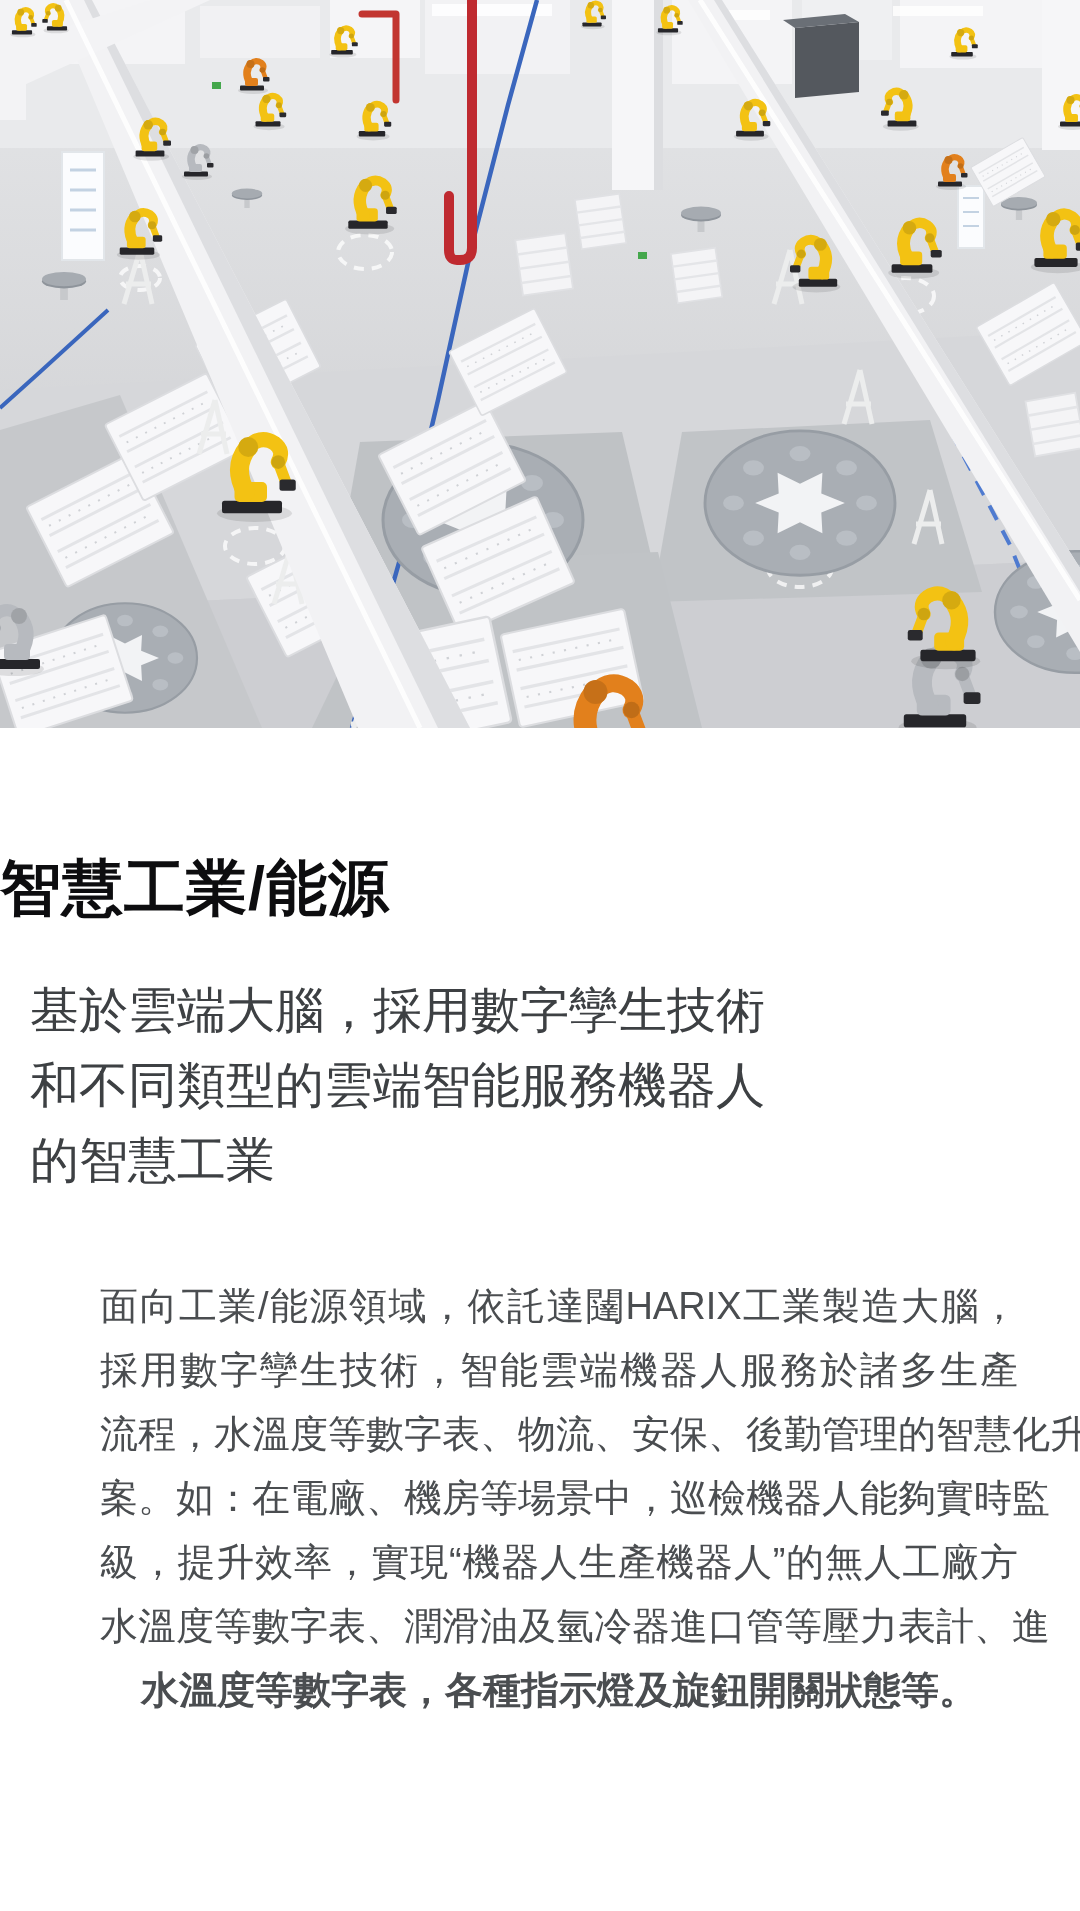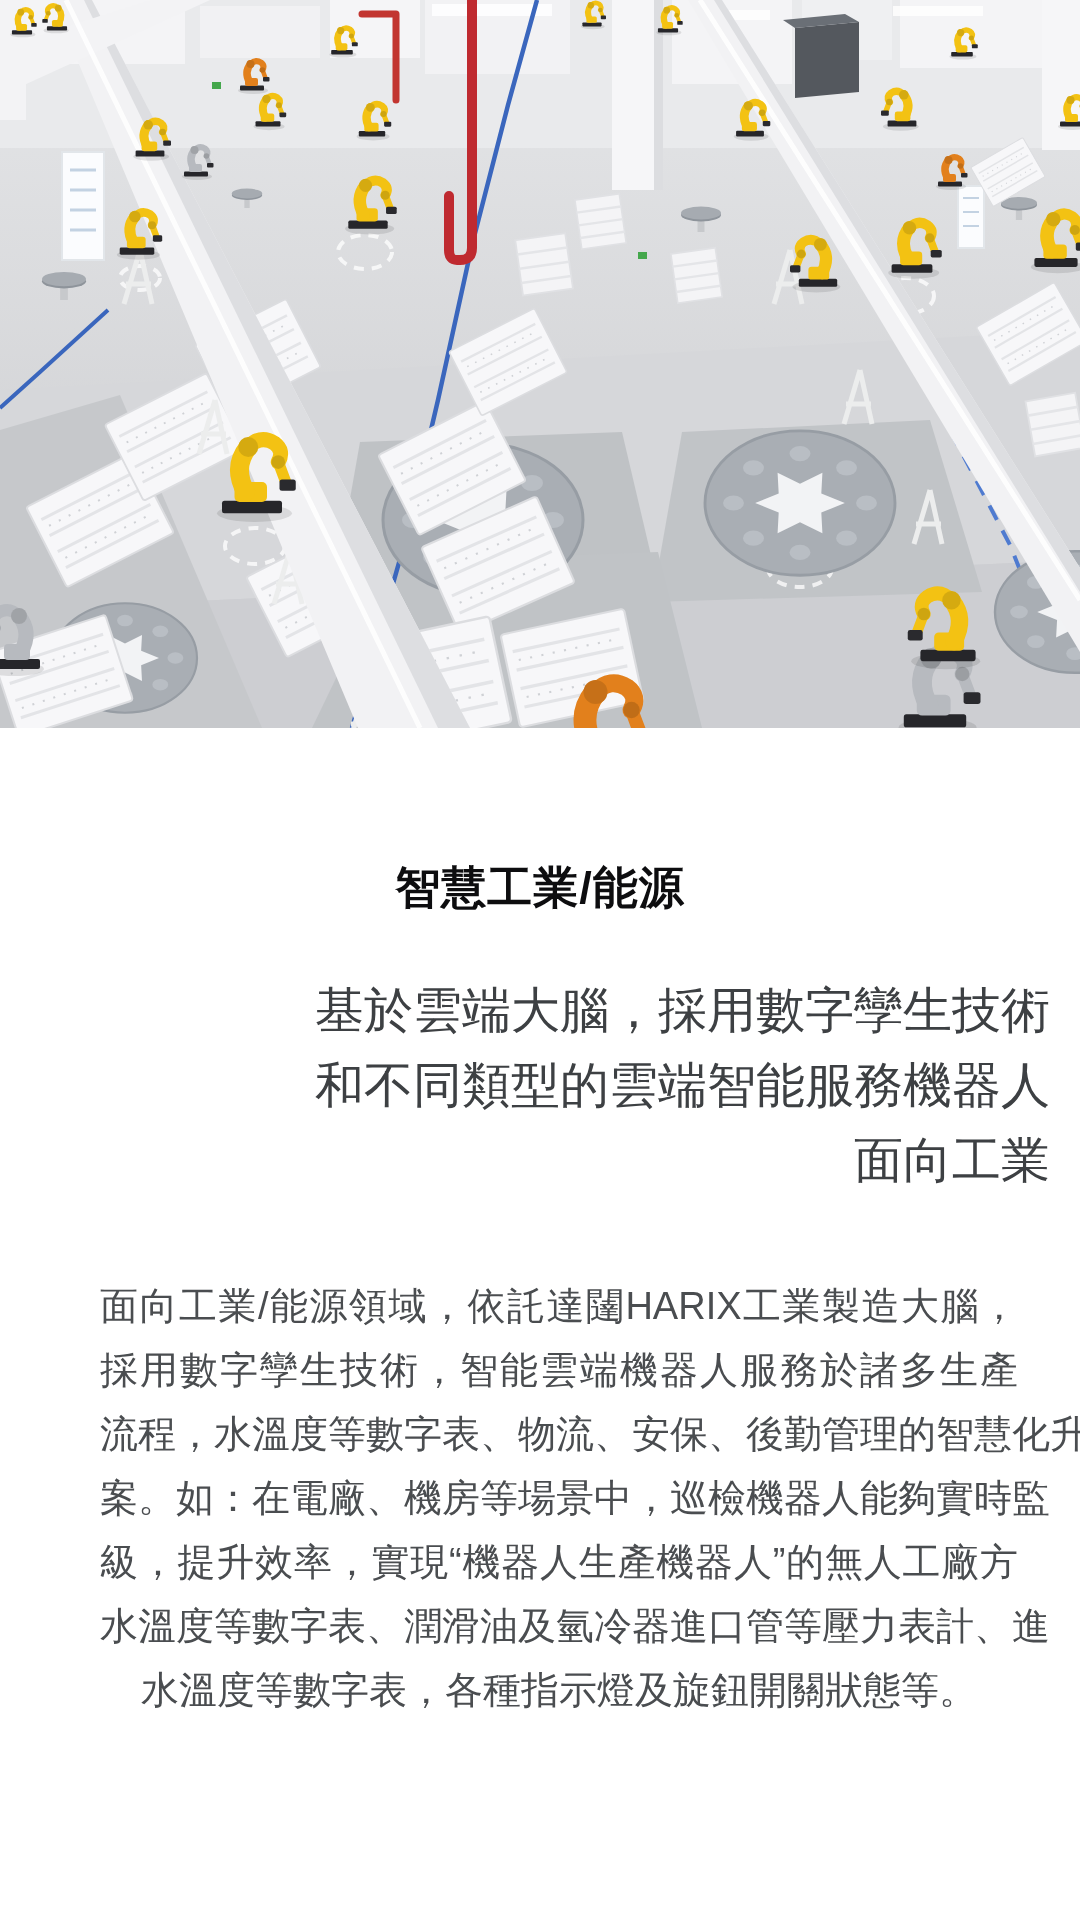--- a/index.html
+++ b/index.html
@@ -1,25 +1,25 @@
 <!DOCTYPE html>
 <html><head>
 <meta charset="utf-8">
 <style>
   html,body{margin:0;padding:0;background:#ffffff;}
   body{width:1080px;height:1911px;font-family:"Liberation Sans","DejaVu Sans",sans-serif;overflow:hidden;}
   .hero{display:block;width:1080px;height:728px;}
-  .section-title{margin:127px 0 0;text-align:center;font-size:45px;line-height:66px;
+  .section-title{margin:127px 0 0;font-size:61px;line-height:66px;
     font-weight:600;color:#0d0d0f;letter-spacing:1px;}
-  .subtitle{margin:52px 30px 0;text-align:right;font-size:49px;line-height:75px;
+  .subtitle{margin:52px 30px 0;text-align:left;font-size:49px;line-height:75px;
     font-weight:500;color:#3d4043;}
   .bodytext{margin:76px 62px 0;}
   .bodytext .line{font-size:38px;line-height:64px;color:#4a4d50;
     text-align:justify;text-align-last:justify;white-space:nowrap;margin-left:38px;}
-  .bodytext .line.last{text-align:center;text-align-last:center;}
+  .bodytext .line.last{text-align:center;text-align-last:center;font-weight:bold;}
 </style>
 </head>
 <body>
 
 <svg class="hero" viewBox="0 0 1080 728" preserveAspectRatio="none" aria-hidden="true">
   <defs>
     <linearGradient id="floorg" x1="0" y1="0" x2="0" y2="1">
       <stop offset="0" stop-color="#e6e7e9"></stop>
         <stop offset="1" stop-color="#c9cacd"></stop>
     </linearGradient>
@@ -222,21 +222,21 @@
     <rect x="212" y="82" width="9" height="7" fill="#44a74c"></rect>
     <rect x="638" y="252" width="9" height="7" fill="#44a74c"></rect>
   </g>
 </svg>
 
 <h1 class="section-title">智慧工業/能源</h1>
 
 <div class="subtitle">
   <div>基於雲端大腦，採用數字孿生技術</div>
   <div>和不同類型的雲端智能服務機器人</div>
-  <div>面向工業</div>
+  <div>的智慧工業</div>
 </div>
 
 <div class="bodytext">
   <div class="line">面向工業/能源領域，依託達闥HARIX工業製造大腦，</div>
   <div class="line">採用數字孿生技術，智能雲端機器人服務於諸多生產</div>
   <div class="line">流程，水溫度等數字表、物流、安保、後勤管理的智慧化升</div>
   <div class="line">案。如：在電廠、機房等場景中，巡檢機器人能夠實時監</div>
   <div class="line">級，提升效率，實現“機器人生產機器人”的無人工廠方</div>
   <div class="line">水溫度等數字表、潤滑油及氫冷器進口管等壓力表計、進</div>
   <div class="line last">水溫度等數字表，各種指示燈及旋鈕開關狀態等。</div>

